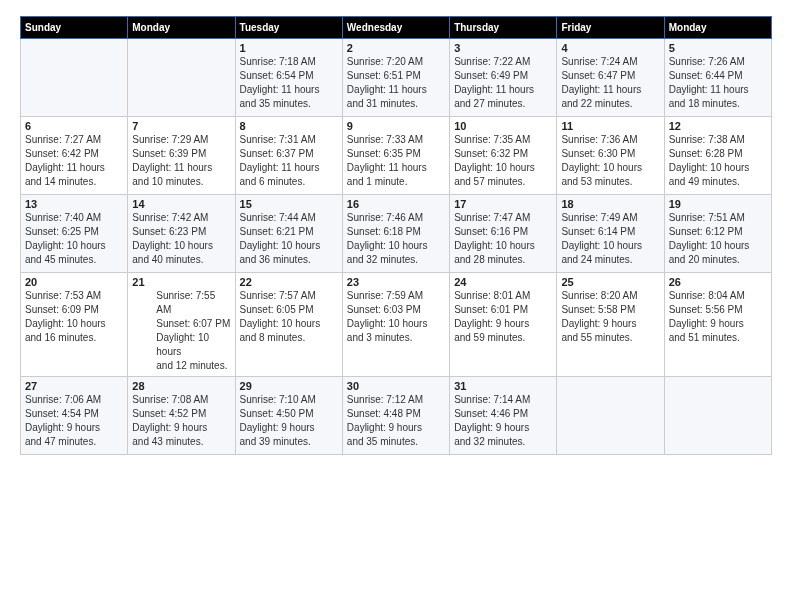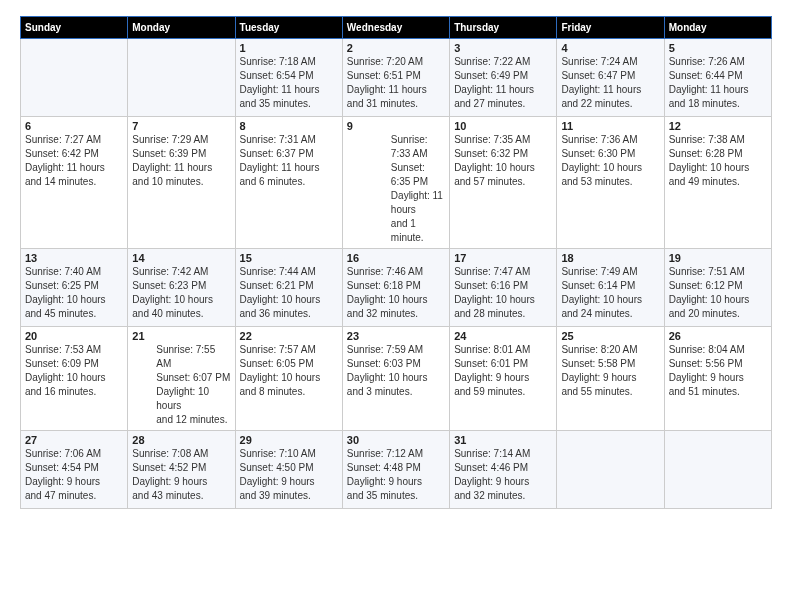--- a/index.html
+++ b/index.html
@@ -152,21 +152,21 @@
           </td>
           <td>
             <span class="day-num">8</span>
             <div class="day-info" style="white-space: pre-line;">Sunrise: 7:31 AM
 Sunset: 6:37 PM
 Daylight: 11 hours
 and 6 minutes.</div>
           </td>
           <td>
             <span class="day-num">9</span>
-            <div class="day-info" style="white-space: pre-line; margin-left: 44px;">Sunrise: 7:33 AM
+            <div class="day-info" style="white-space: pre-line;">Sunrise: 7:33 AM
 Sunset: 6:35 PM
 Daylight: 11 hours
 and 1 minute.</div>
           </td>
           <td>
             <span class="day-num">10</span>
             <div class="day-info" style="white-space: pre-line;">Sunrise: 7:35 AM
 Sunset: 6:32 PM
 Daylight: 10 hours
 and 57 minutes.</div>

